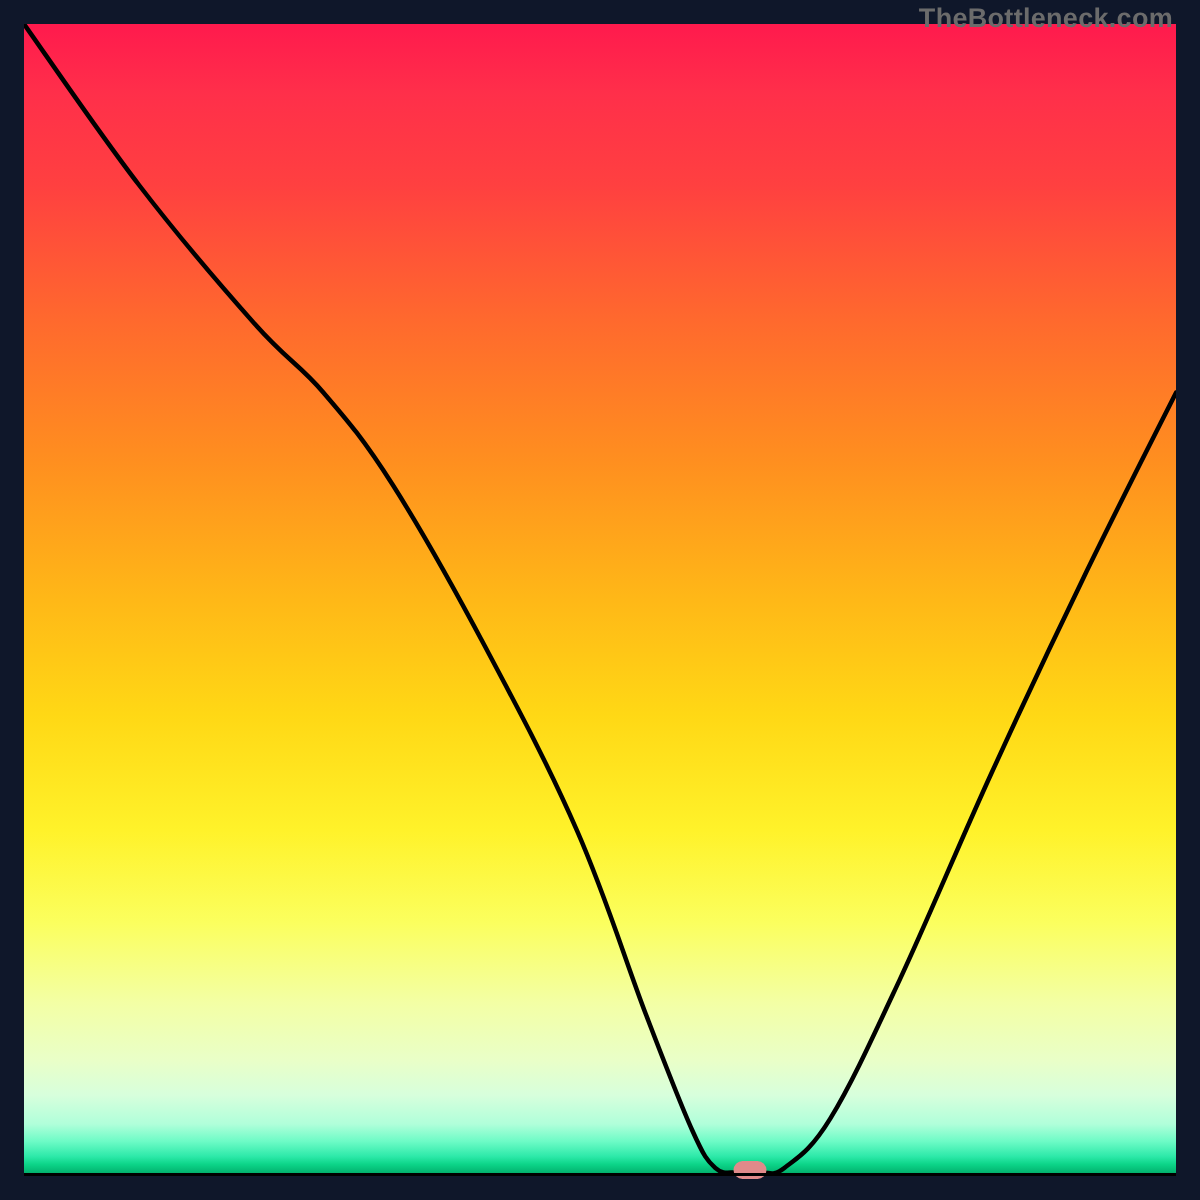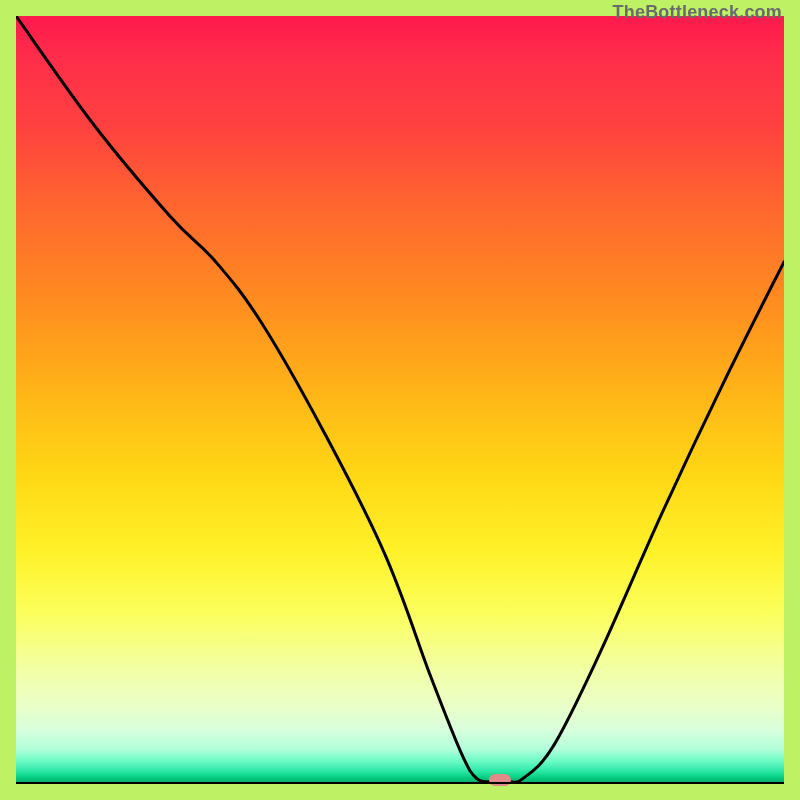--- a/index.html
+++ b/index.html
@@ -7,21 +7,21 @@
     padding: 0;
     width: 800px;
     height: 800px;
     background: #000;
     overflow: hidden;
   }
   .stage {
     position: relative;
     width: 800px;
     height: 800px;
-    background: #bef264;
+    background: #0f172a;
     text-align: right;
   }
   .plot {
     position: absolute;
     left: 16px;
     top: 16px;
     width: 768px;
     height: 768px;
     background: linear-gradient(to bottom,
       #ff1a4d 0%,

